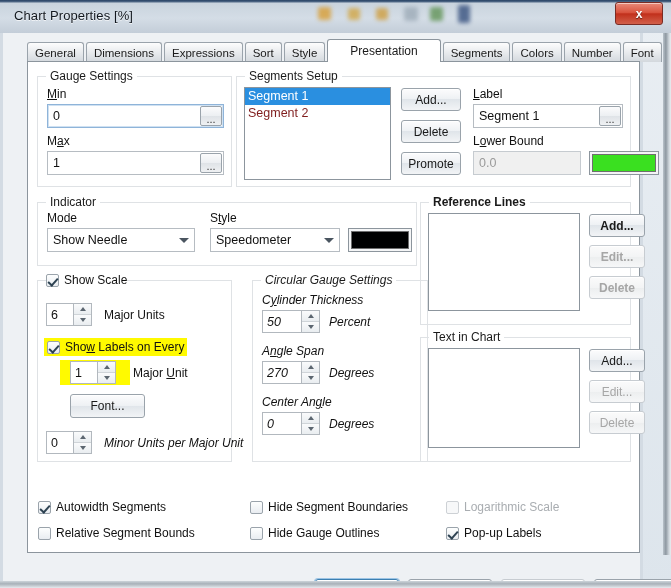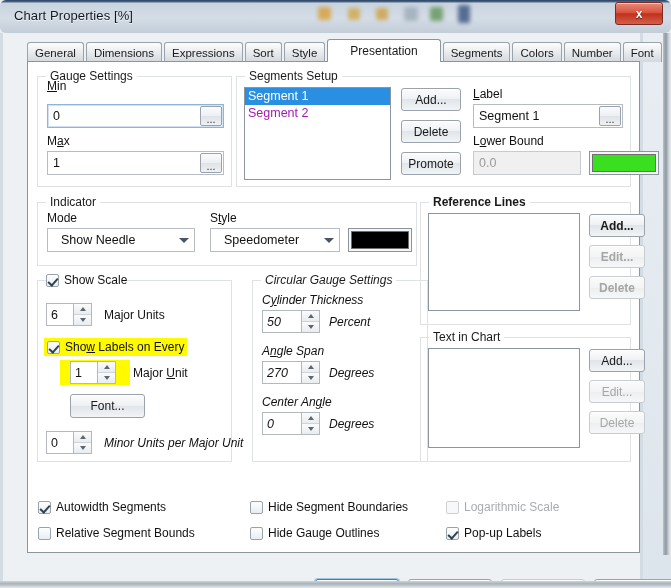--- a/index.html
+++ b/index.html
@@ -12,21 +12,20 @@
   .window{
     position:relative;width:671px;height:588px;
     background:linear-gradient(180deg,#e9eef3 0%,#dde5ec 100%);
     box-sizing:border-box;
   }
   
   .titlebar{
     position:absolute;left:0;top:0;width:671px;height:33px;
     background:linear-gradient(180deg,#2b4566 0%,#3a5576 4%,#c9d4de 10%,#d4dde6 55%,#c3cdd8 100%);
     overflow:hidden;
-    border-radius:6px;
   }
   .title-ghosts{
     position:absolute;left:300px;top:3px;width:380px;height:26px;
     filter:blur(2.2px);opacity:.75;
   }
   .gh{position:absolute;border-radius:2px;}
   .titlebar-text{
     position:absolute;left:14px;top:8px;
     font-size:13px;color:#12181f;letter-spacing:.1px;
     text-shadow:0 1px 0 rgba(255,255,255,.7);
@@ -103,38 +102,38 @@
     box-shadow:inset 0 1px 0 #fff;
   }
   .btn.disabled{color:#a6a6a6;border-color:#c7ccd1;
     background:linear-gradient(180deg,#fbfbfb 0%,#f3f4f5 50%,#eceeef 51%,#f6f7f8 100%);}
   .btn.default{border-color:#3c7fb1;box-shadow:inset 0 0 0 1px #fff,0 0 0 1px #9cc4e4;}
   
   .listbox{
     position:absolute;box-sizing:border-box;
     border:1px solid #8c959d;background:#fff;overflow:hidden;
   }
-  .lbrow{height:17px;line-height:17px;padding-left:3px;font-size:12.5px;color:#a21caf;cursor:pointer;}
+  .lbrow{height:17px;line-height:17px;padding-left:3px;font-size:12.5px;color:#7f1d1d;cursor:pointer;}
   .lbrow.sel{background:#2a8fe0;color:#fff;}
   
   .spin{position:absolute;height:23px;box-sizing:border-box;
     border:1px solid #b2b8be;background:#fff;display:flex;}
   .spin .v{flex:1;display:flex;align-items:center;padding-left:4px;font-size:12.5px;color:#111;}
   .spin .btns{width:17px;display:flex;flex-direction:column;border-left:1px solid #b2b8be;}
   .spin .sb{flex:1;display:flex;align-items:center;justify-content:center;
     background:linear-gradient(180deg,#fafbfc 0%,#e9edf0 100%);cursor:pointer;}
   .spin .sb:first-child{border-bottom:1px solid #cfd4d8;}
   .arw{width:0;height:0;border-left:3px solid transparent;border-right:3px solid transparent;}
   .arw.up{border-bottom:4px solid #5c6670;}
   .arw.dn{border-top:4px solid #5c6670;}
   
   .combo{
     position:absolute;height:24px;box-sizing:border-box;
     border:1px solid #b6bcc2;background:#fff;display:flex;align-items:center;
-    font-size:12.5px;color:#111;padding-left:13px;cursor:pointer;
+    font-size:12.5px;color:#111;padding-left:5px;cursor:pointer;
   }
   .combo .ddarrow{
     position:absolute;right:5px;top:9px;width:0;height:0;
     border-left:5px solid transparent;border-right:5px solid transparent;
     border-top:5px solid #4a5560;
   }
   .swatch{
     position:absolute;box-sizing:border-box;
     border:1px solid #8c959d;padding:2px;background:#f4f5f6;
   }
@@ -221,21 +220,21 @@
         </div>
         <div class="tab">
           <span>Layout</span>
         </div>
       </div>
 
     <div class="tabbody">
 
       <div class="group" style="left:9px;top:14px;width:195px;height:111px;">
         <span class="legend">Gauge Settings</span>
-        <span class="lbl" style="left:9px;top:2px;"><u>M</u>in</span>
+        <span class="lbl" style="left:9px;top:10px;"><u>M</u>in</span>
         <div class="tinput focus" style="left:9px;top:27px;width:177px;">
           <span>0</span>
         </div>
         <div class="ellipsisbtn" style="left:162px;top:29px;">
           <span>...</span>
         </div>
         <span class="lbl" style="left:9px;top:57px;">M<u>a</u>x</span>
         <div class="tinput" style="left:9px;top:74px;width:177px;">
           <span>1</span>
         </div>

